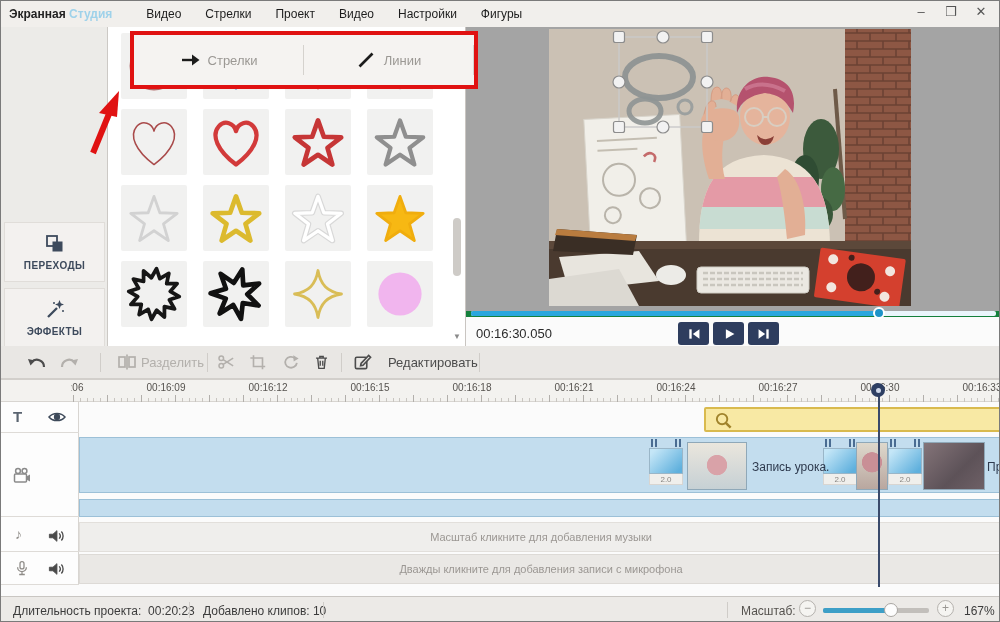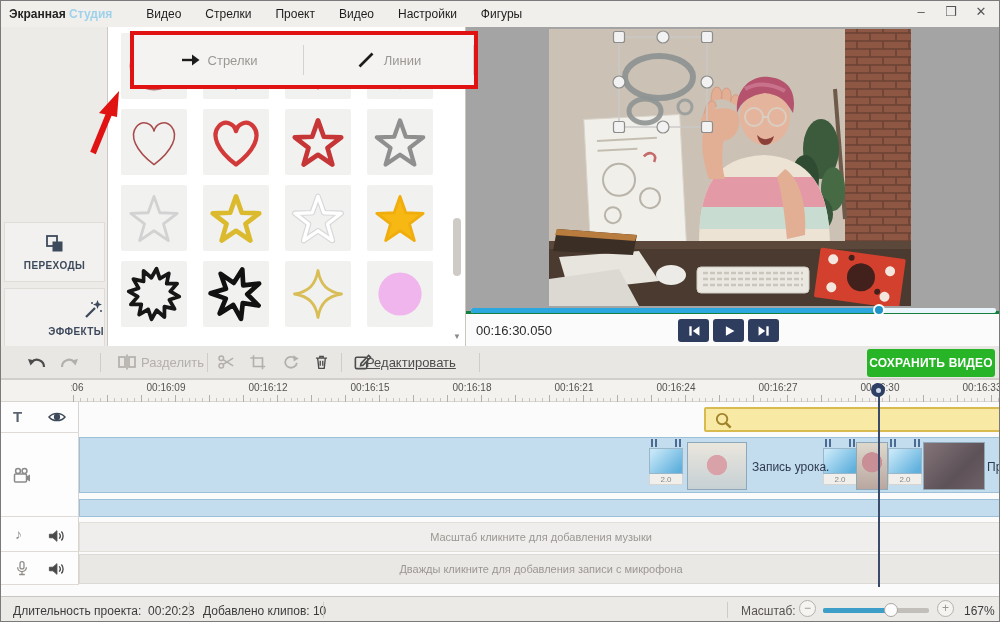--- a/index.html
+++ b/index.html
@@ -28,21 +28,21 @@
   .stab{flex:1;display:flex;align-items:center;justify-content:center;gap:8px;font-size:13px;color:#9b9894;height:100%;}
   .stab.active{color:#1c1c1c;font-weight:bold;}
   .stab-sep{width:1px;height:30px;background:#d5d2ce;}
   #vscroll{position:absolute;right:3px;top:6px;width:10px;height:308px;}
   #vscroll .arr{position:absolute;left:0;width:10px;font-size:8px;color:#8a8a8a;text-align:center;}
   #vthumb{position:absolute;left:1px;top:185px;width:8px;height:58px;background:#cecbc7;border-radius:4px;}
   #redarrow{left:82px;top:88px;width:52px;height:66px;z-index:7;}
   
   #preview{left:465px;top:26px;width:535px;height:319px;background:#a4a4a4;}
   #videoframe{position:absolute;left:83px;top:2px;width:362px;height:277px;}
-  #ctlstrip{position:absolute;left:0;top:284px;width:535px;height:35px;background:#fbfbfb;border-top:3px solid #15803d;}
+  #ctlstrip{position:absolute;left:0;top:284px;width:535px;height:35px;background:#fbfbfb;border-top:6px solid #15803d;}
   #progress{position:absolute;left:5px;top:-6px;width:525px;height:5px;background:#eaf5fc;border-radius:2px;}
   #progfill{position:absolute;left:0;top:0;width:408px;height:5px;background:#2aa7de;border-radius:2px;}
   #proghandle{position:absolute;left:402px;top:-4px;width:12px;height:12px;border-radius:50%;background:#1e93c8;border:2px solid #fff;}
   #timecode{position:absolute;left:10px;top:9px;font-size:13px;color:#2b2b2b;}
   #playbtns{position:absolute;left:212px;top:5px;display:flex;gap:4px;}
   .pbtn{width:31px;height:23px;background:#2e3d5e;border-radius:3px;display:flex;align-items:center;justify-content:center;}
   #prevright{position:absolute;right:10px;top:7px;display:flex;align-items:center;gap:13px;color:#4a4a4a;}
   #autolabel{font-size:13px;color:#3f3f3f;}
   
   #edittb{left:0;top:345px;width:1000px;height:33px;background:#e9e7e4;border-bottom:1px solid #d2cfcb;}
@@ -110,21 +110,21 @@
   </div>
 
   <div id="sidebar" class="abs">
       <div class="sb-btn" style="top: 195px;">
         <svg width="22" height="22" viewBox="0 0 22 22">
           <rect x="3" y="3" width="10" height="10" fill="none" stroke="currentColor" stroke-width="1.8"></rect>
           <rect x="8.5" y="8.5" width="10" height="10" fill="currentColor"></rect>
         </svg>
         <div class="lbl">ПЕРЕХОДЫ</div>
       </div>
-      <div class="sb-btn" style="top: 261px; align-items: flex-end;">
+      <div class="sb-btn" style="top: 261px;">
         <svg width="22" height="22" viewBox="0 0 22 22">
           <path d="M4 18 L13 9" stroke="currentColor" stroke-width="2.3"></path>
           <path d="M15.5 1.0L16.8 4.2L20.0 5.5L16.8 6.8L15.5 10.0L14.2 6.8L11.0 5.5L14.2 4.2Z" fill="currentColor"></path>
           <circle cx="10" cy="4" r="1" fill="currentColor"></circle>
           <circle cx="19" cy="12" r="1" fill="currentColor"></circle>
         </svg>
         <div class="lbl">ЭФФЕКТЫ</div>
       </div>
     </div>
 
@@ -388,23 +388,22 @@
           <polygon points="12.5,1.5 18.5,5 13,8.5" fill="currentColor" stroke="none"></polygon>
         </svg></span>
     <span class="tbi" style="left:312px;"><svg width="17" height="18" viewBox="0 0 20 18" fill="none" stroke="currentColor" stroke-width="1.6">
           <path d="M3.5 4.5 H16.5 M8 4.5 V2.5 H12 V4.5 M5.5 4.5 L6.8 16.5 H13.2 L14.5 4.5 M8.5 7.5 V13.5 M11.5 7.5 V13.5"></path>
         </svg></span>
     <div class="tbsep" style="left:340px;"></div>
     <span class="tbi" style="left:352px;"><svg width="19" height="18" viewBox="0 0 20 18" fill="none" stroke="currentColor" stroke-width="1.7">
           <rect x="2.5" y="4" width="12" height="12" rx="1.5"></rect>
           <path d="M8.5 10.5 L16.5 2 L18.5 4 L10.5 12.5 L8 13 Z" fill="#e9e7e4"></path>
         </svg></span>
-    <span class="tblabel tbi" style="left:365px;text-decoration:underline;">Редактировать</span>
+    <span class="tblabel tbi" style="left:387px;">Редактировать</span>
     <div class="tbsep" style="left:478px;"></div>
-    <div id="savebtn">СОХРАНИТЬ ВИДЕО</div>
   </div>
 
   <div id="timeline" class="abs">
     <div id="ruler">
         <div id="rulerin">
           <div class="rlabel" style="left: -7px;">00:16:06</div>
           <div class="rlabel" style="left: 95px;">00:16:09</div>
           <div class="rlabel" style="left: 197px;">00:16:12</div>
           <div class="rlabel" style="left: 299px;">00:16:15</div>
           <div class="rlabel" style="left: 401px;">00:16:18</div>

